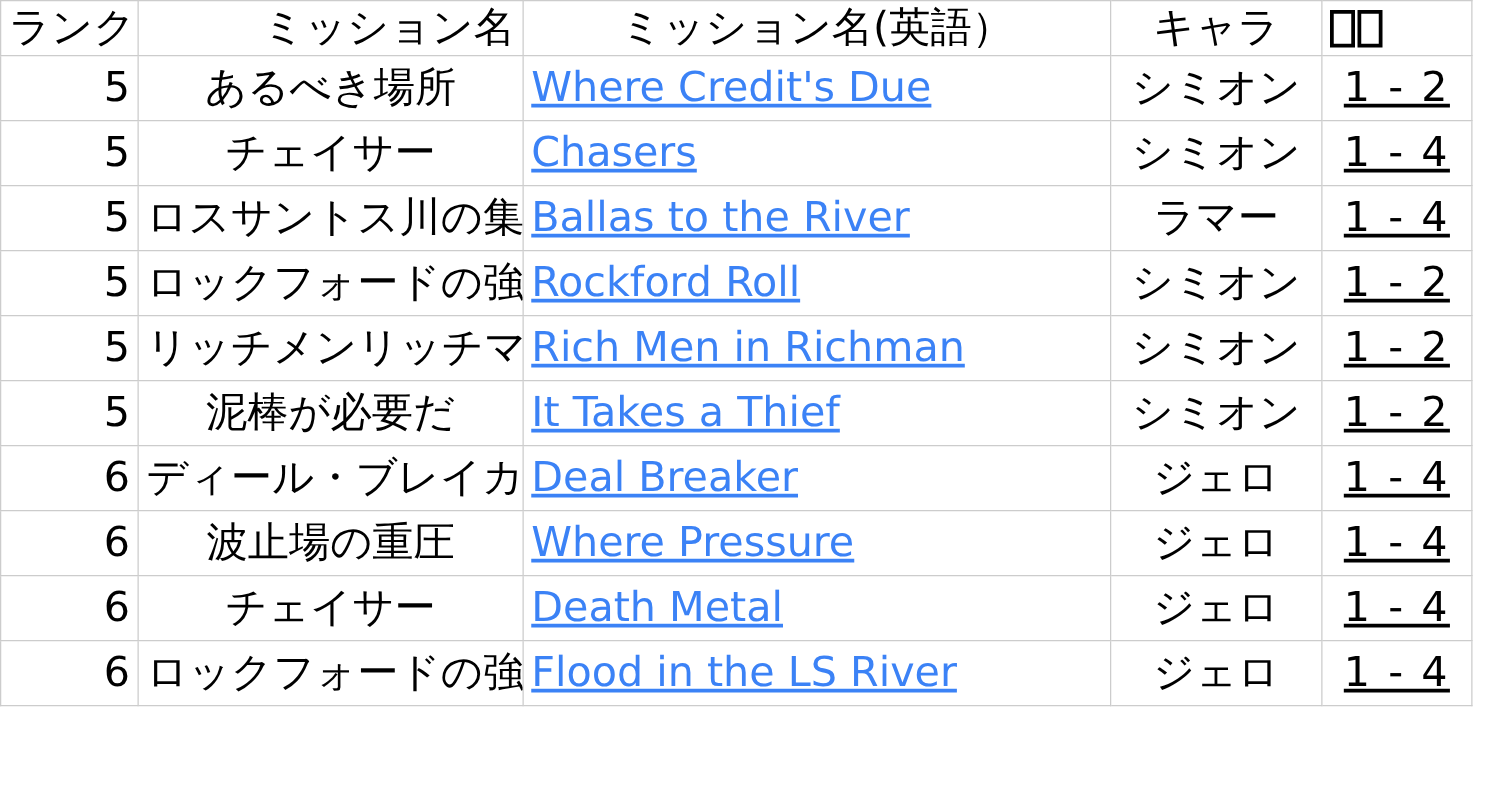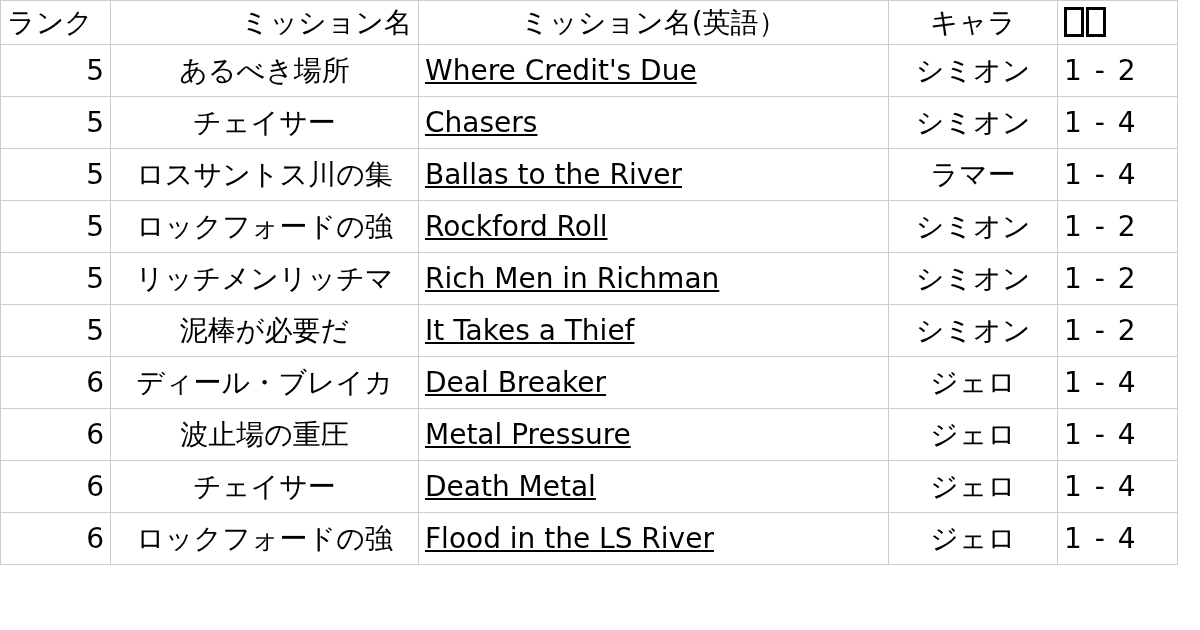--- a/index.html
+++ b/index.html
@@ -24,21 +24,21 @@
 
   #mission-table col.col-rank   { width: 110px; }
   #mission-table col.col-jp     { width: 308px; }
   #mission-table col.col-en     { width: 470px; }
   #mission-table col.col-char   { width: 169px; }
   #mission-table col.col-extra  { width: 120px; }
 
   #mission-table th,
   #mission-table td {
     border: 1px solid #cccccc;
-    font-size: 28px;
+    font-size: 33px;
     line-height: 1.18;
     font-weight: normal;
     padding: 3px 6px;
     height: 52px;
     box-sizing: border-box;
     white-space: nowrap;
     overflow: hidden;
     text-overflow: clip;
     color: #000000;
     background: #ffffff;
@@ -54,24 +54,24 @@
   .h-rank   { text-align: left; }
   .h-jp     { text-align: right; }
   .h-en     { text-align: center; }
   .h-char   { text-align: center; }
   .h-extra  { text-align: left; }
 
   .c-rank  { text-align: right; }
   .c-jp    { text-align: center; }
   .c-en    { text-align: left; }
   .c-char  { text-align: center; }
-  .c-extra { text-align: left; letter-spacing: 2px; }
+  .c-extra { text-align: center; letter-spacing: 2px; text-decoration: underline; }
 
   #mission-table td.c-en a {
-    color: #000000;
+    color: #3b82f6;
     text-decoration: underline;
     cursor: pointer;
   }
 
   .tofu {
     display: inline-block;
     width: 20px;
     height: 30px;
     border: 3px solid #000000;
     box-sizing: border-box;
@@ -147,21 +147,21 @@
       <tr>
         <td class="c-rank">6</td>
         <td class="c-jp">ディール・ブレイカ</td>
         <td class="c-en"><a>Deal Breaker</a></td>
         <td class="c-char">ジェロ</td>
         <td class="c-extra">1 - 4</td>
       </tr>
       <tr>
         <td class="c-rank">6</td>
         <td class="c-jp">波止場の重圧</td>
-        <td class="c-en"><a>Metal Pressure</a></td>
+        <td class="c-en"><a>Where Pressure</a></td>
         <td class="c-char">ジェロ</td>
         <td class="c-extra">1 - 4</td>
       </tr>
       <tr>
         <td class="c-rank">6</td>
         <td class="c-jp">チェイサー</td>
         <td class="c-en"><a>Death Metal</a></td>
         <td class="c-char">ジェロ</td>
         <td class="c-extra">1 - 4</td>
       </tr>

